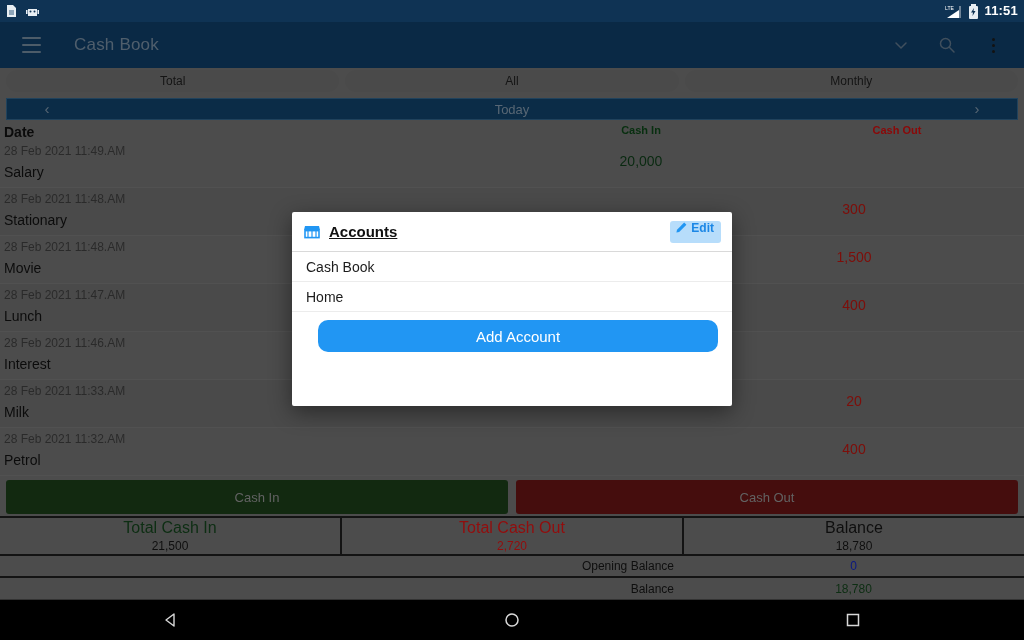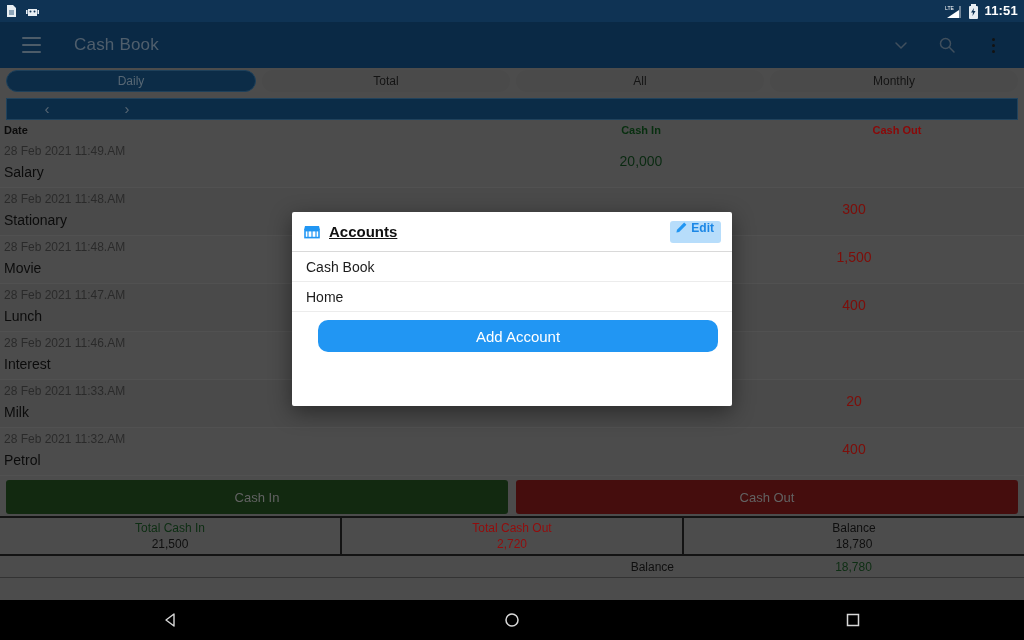--- a/index.html
+++ b/index.html
@@ -92,21 +92,21 @@
   .dn-label {
     flex: 1; text-align: center; color: #7e93a6; font-size: 13px;
   }
 
   
   .listhdr {
     position: absolute; top: 124px; left: 0;
     width: 1024px; height: 16px;
     z-index: 25;
   }
-  .lh-date { position: absolute; left: 4px; top: 0; font-size: 11px; font-weight: bold; color: #101010; }
+  .lh-date { position: absolute; left: 4px; top: 0; font-size: 14px; font-weight: bold; color: #101010; }
   .lh-in   { position: absolute; left: 562px; width: 158px; text-align: center;
              top: 0; font-size: 11px; font-weight: bold; color: #0c4417; }
   .lh-out  { position: absolute; left: 818px; width: 158px; text-align: center;
              top: 0; font-size: 11px; font-weight: bold; color: #c60d0d; }
 
   
   .txlist {
     position: absolute; top: 140px; left: 0;
     width: 1024px; height: 338px;
     z-index: 20;
@@ -146,21 +146,21 @@
     border-top: 2px solid #1c1c1c;
     z-index: 25;
   }
   .sum-top { display: flex; height: 38px; border-bottom: 2px solid #1c1c1c; }
   .sum-cell {
     flex: 1; display: flex; flex-direction: column;
     align-items: center; justify-content: center; gap: 2px;
     border-right: 2px solid #1c1c1c;
   }
   .sum-cell:last-child { border-right: none; }
-  .sum-lbl { font-size: 12px; }
+  .sum-lbl { font-size: 16px; }
   .sum-val { font-size: 12px; }
   .c-green { color: #14421c; }
   .c-red   { color: #d01414; }
   .c-dark  { color: #151515; }
   .c-blue  { color: #1024b8; }
 
   .sum-row {
     display: flex; align-items: center; height: 22px;
     border-bottom: 2px solid #1c1c1c;
   }
@@ -272,36 +272,34 @@
         <div class="dots">
             <span></span>
             <span></span>
             <span></span>
           </div>
       </div>
     </div>
   </div>
 
   <div class="tabs">
-    <div class="tab active">
-        <span>Daily</span>
-      </div>
     <div class="tab">
         <span>Total</span>
       </div>
     <div class="tab">
         <span>All</span>
       </div>
     <div class="tab">
         <span>Monthly</span>
       </div>
   </div>
 
   <div class="datenav">
     <div class="dn-arrow">‹</div>
+    <div class="dn-label">Today</div>
     <div class="dn-arrow">›</div>
   </div>
 
   <div class="listhdr">
     <div class="lh-date">Date</div>
     <div class="lh-in">Cash In</div>
     <div class="lh-out">Cash Out</div>
   </div>
 
   <div class="txlist">
@@ -367,20 +365,24 @@
       <div class="sum-cell">
         <span class="sum-lbl c-red">Total Cash Out</span>
         <span class="sum-val c-red">2,720</span>
       </div>
       <div class="sum-cell">
         <span class="sum-lbl c-dark">Balance</span>
         <span class="sum-val c-dark">18,780</span>
       </div>
     </div>
     <div class="sum-row">
+      <div class="sr-lbl">Opening Balance</div>
+      <div class="sr-val c-blue">0</div>
+    </div>
+    <div class="sum-row">
       <div class="sr-lbl">Balance</div>
       <div class="sr-val c-green">18,780</div>
     </div>
   </div>
 
   <div class="scrim"></div>
 
   <div class="dialog">
     <div class="dlg-head">
       <svg width="18" height="18" viewBox="0 0 18 18">

